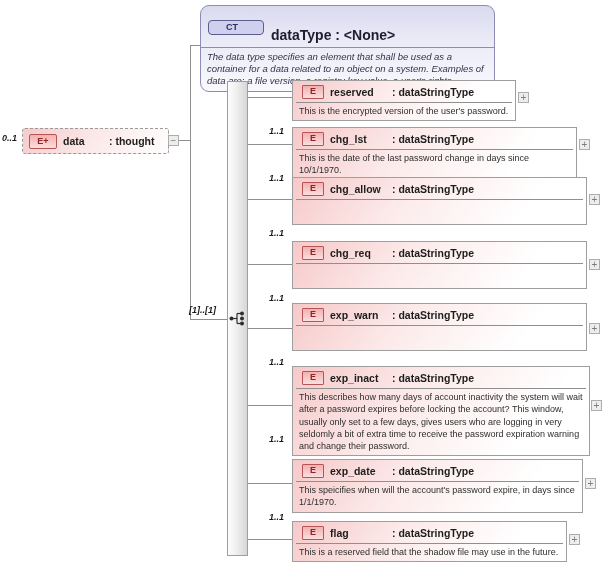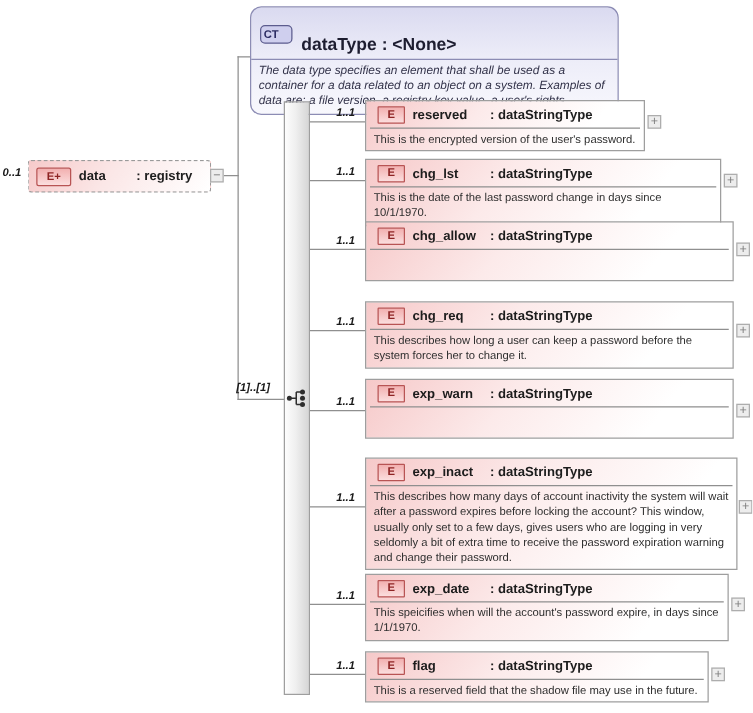--- a/index.html
+++ b/index.html
@@ -9,34 +9,34 @@
   }
   
   .line{position:absolute;background:#8f8f8f;}
   .h-line{height:1px;}
   .v-line{width:1px;}
   
   .card{
     position:absolute;font-size:9px;font-style:italic;font-weight:bold;
     color:#1a1a1a;white-space:nowrap;text-align:right;
   }
-  .card-right{width:32px;text-align:right;}
+  .card-right{width:32px;text-align:right;margin-top:41px;}
   
   .ct-box{
     position:absolute;left:200px;top:5px;width:295px;min-height:56px;
     border:1px solid #8c8cb4;border-radius:9px;
     background:linear-gradient(to bottom,#dadaf0 0%,#ececf8 45%,#f8f8fd 100%);
     box-sizing:border-box;
   }
   .ct-title{
     display:flex;align-items:center;gap:7px;padding:5px 8px 4px 7px;
     border-bottom:1px solid #8c8cb4;
   }
   .ct-badge{
-    display:inline-block;min-width:20px;padding:0 2px;height:13px;line-height:13px;
+    display:inline-block;min-width:20px;padding:0 17px;height:13px;line-height:13px;
     border:1px solid #5c5c8e;border-radius:4px;background:#cfcfee;
     color:#2c2c62;font-size:9px;font-weight:bold;
   }
   .ct-name{font-size:14px;font-weight:bold;color:#1d1d30;margin-top:16px;}
   .ct-annot{
     padding:3px 6px 4px 6px;font-size:9.5px;font-style:italic;color:#33334a;
     line-height:12px;
   }
   
   .root-box{
@@ -111,21 +111,21 @@
       <span class="ct-badge">CT</span>
       <span class="ct-name">dataType : &lt;None&gt;</span>
     </div>
     <div class="ct-annot">The data type specifies an element that shall be used as a container for a data related to an object on a system. Examples of data are: a file version, a registry key value, a user's rights.</div>
   </div>
 
   <div class="card" style="left:2px;top:133px;">0..1</div>
   <div class="root-box">
     <span class="eplus-badge">E+</span>
     <span class="root-name">data</span>
-    <span class="root-type">: registry</span>
+    <span class="root-type">: thought</span>
   </div>
   <div class="toggle" style="left:168px;top:135px;">−</div>
 
   <div class="card" style="left:189px;top:305px;">[1]..[1]</div>
   <div class="seq-bar"></div>
   <svg class="seq-icon" width="18" height="15" viewBox="0 0 18 15">
     <line x1="1" y1="7.5" x2="8" y2="7.5" stroke="#2e2e2e" stroke-width="1.2"></line>
     <line x1="8" y1="2.5" x2="8" y2="12.5" stroke="#2e2e2e" stroke-width="1.2"></line>
     <line x1="8" y1="2.5" x2="12" y2="2.5" stroke="#2e2e2e" stroke-width="1.2"></line>
     <line x1="8" y1="12.5" x2="12" y2="12.5" stroke="#2e2e2e" stroke-width="1.2"></line>
@@ -171,21 +171,20 @@
   <div class="toggle" style="left:589px;top:194px;">+</div>
 
   <div class="line h-line" style="left:248px;top:264px;width:44px;"></div>
   <div class="card card-right" style="left:252px;top:252px;">1..1</div>
   <div class="elem e4">
     <div class="elem-title">
       <span class="e-badge">E</span>
       <span class="e-name">chg_req</span>
       <span class="e-type">: dataStringType</span>
     </div>
-    <div class="elem-annot">This describes how long a user can keep a password before the system forces her to change it.</div>
   </div>
   <div class="toggle" style="left:589px;top:259px;">+</div>
 
   <div class="line h-line" style="left:248px;top:328px;width:44px;"></div>
   <div class="card card-right" style="left:252px;top:316px;">1..1</div>
   <div class="elem e5">
     <div class="elem-title">
       <span class="e-badge">E</span>
       <span class="e-name">exp_warn</span>
       <span class="e-type">: dataStringType</span>

